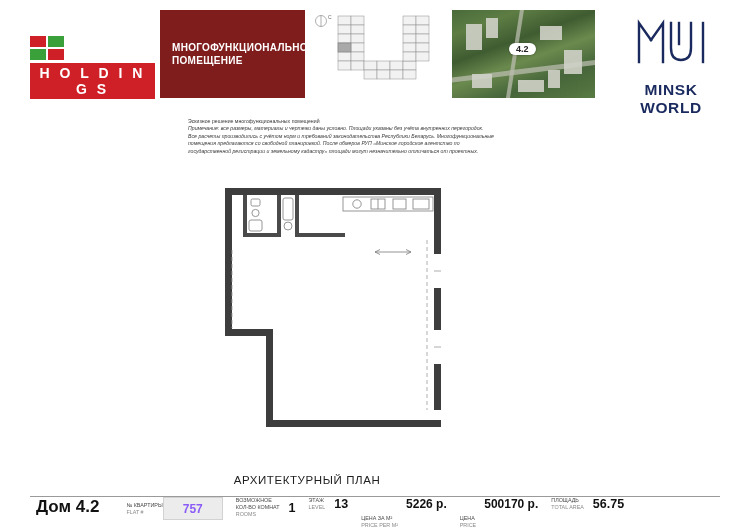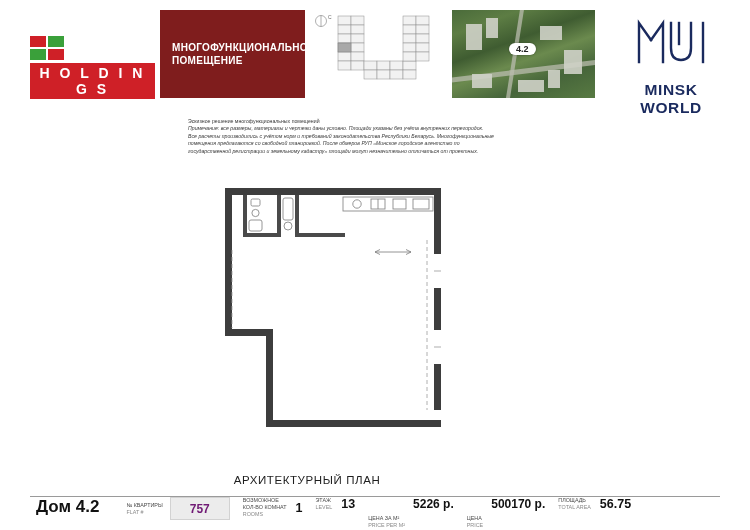--- a/index.html
+++ b/index.html
@@ -116,21 +116,21 @@
     display:flex;align-items:center;
     padding:0 6px;position:relative;
   }
   .fdiv{width:1px;background:#c9c9c9;margin:3px 0;}
   .f-house{font-size:17px;font-weight:bold;color:#111;padding-right:14px;}
   .lbl{font-size:5.4px;line-height:7px;color:#4a4a4a;text-transform:uppercase;}
   .lbl .l2{color:#8a8a8a;}
   .val-box{
     background:#ececec;border:1px solid #d2d2d2;
     min-width:42px;height:21px;display:flex;align-items:center;justify-content:center;
-    font-size:12px;font-weight:bold;color:#701a75;margin-left:7px;padding:0 8px;
+    font-size:12px;font-weight:bold;color:#8b5cf6;padding:0 8px;
   }
   .val-plain{font-size:12.5px;font-weight:bold;color:#111;margin-left:9px;}
   .price-main{font-size:12px;font-weight:bold;color:#111;}
   .price-sub{font-size:6px;color:#555;margin-top:1px;}
   .price-col{display:flex;flex-direction:column;justify-content:center;margin-left:8px;gap:28px;}
 </style>
 </head>
 <body>
 
 <div class="header">

